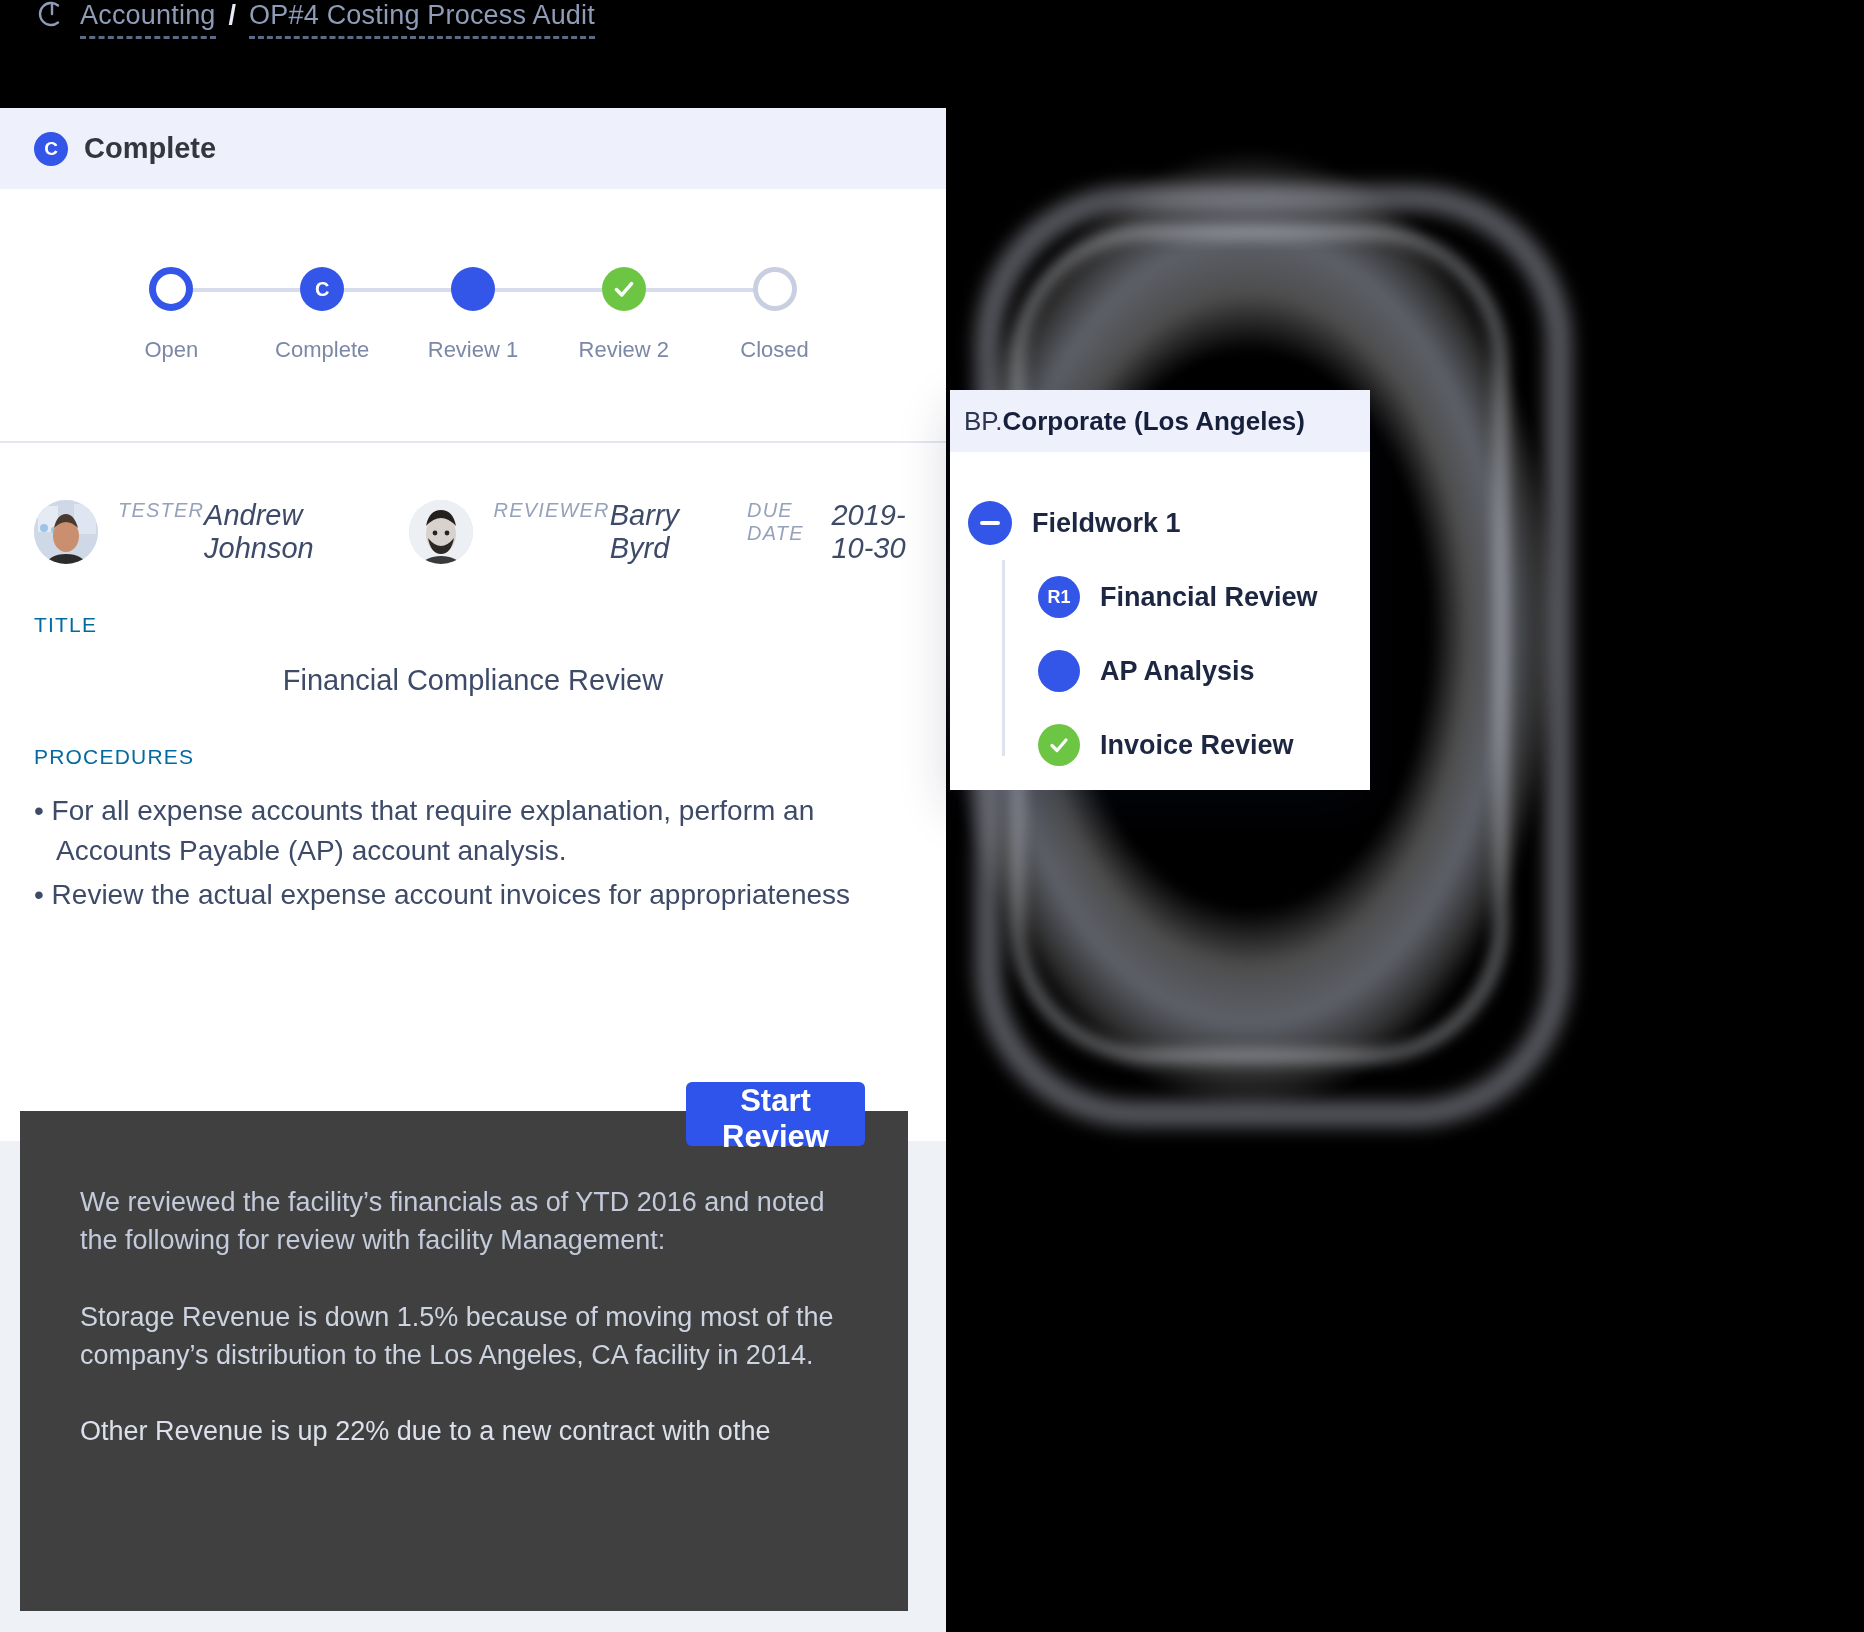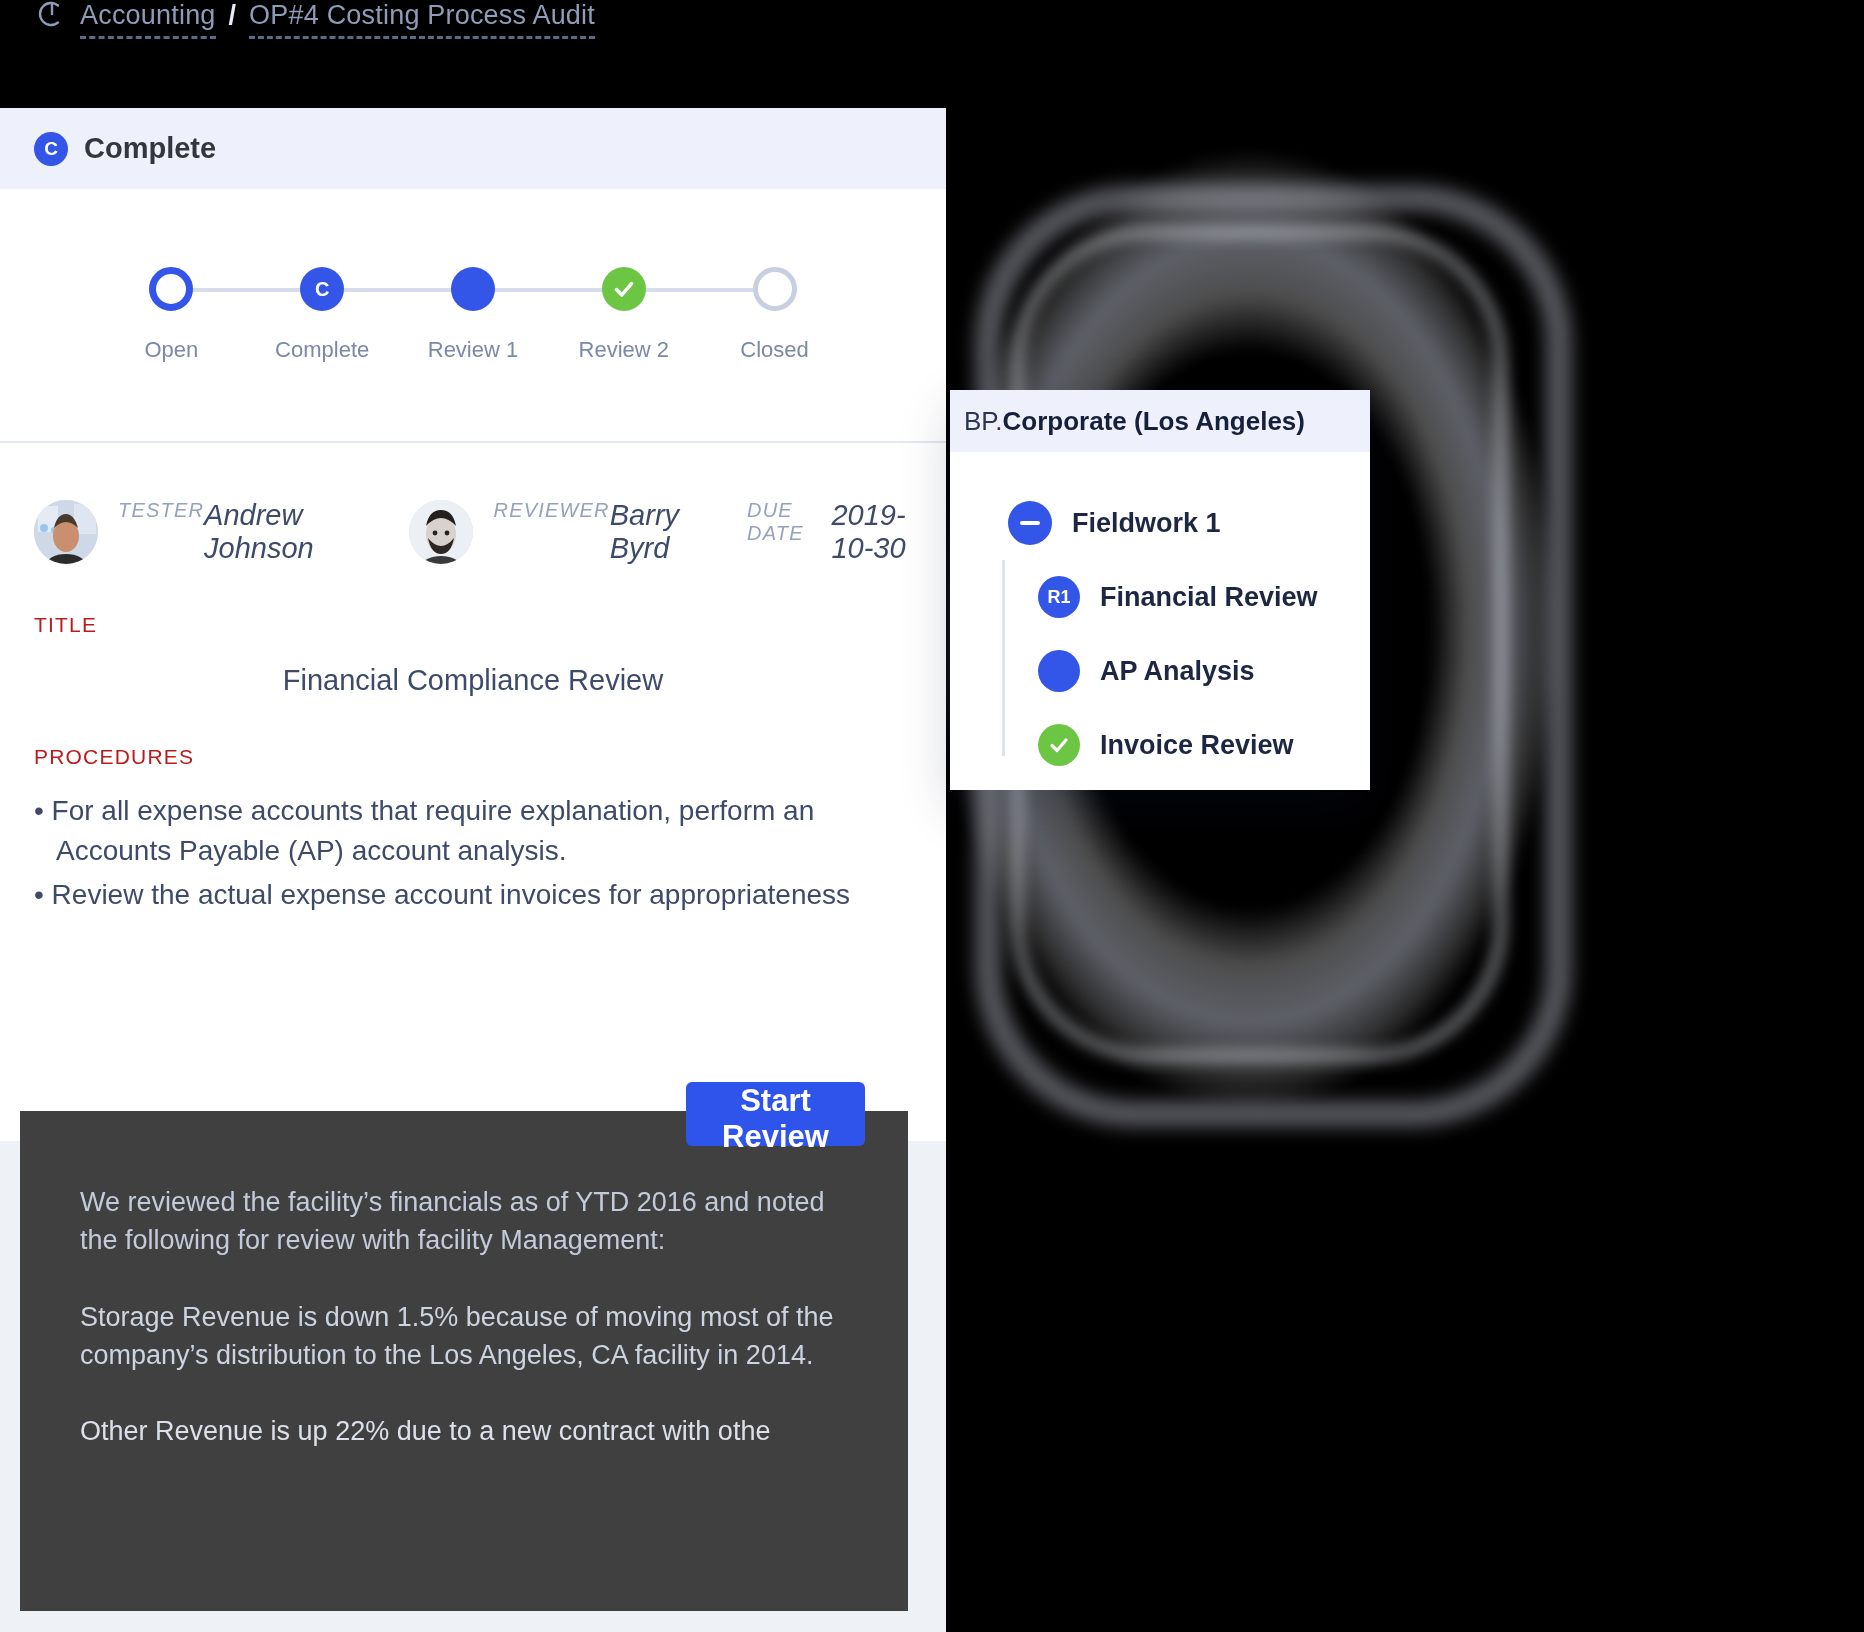--- a/index.html
+++ b/index.html
@@ -84,21 +84,21 @@
   }
   .meta-col{display:flex;font-style:italic;}
   .meta-label{font-size:20px;color:#96a1ba;letter-spacing:1.2px;margin-bottom:12px;}
   .meta-value{font-size:29px;color:#3d4a68;}
   #people-row .gap1{width:100px;}
   #people-row .gap2{width:88px;}
 
   
   #card-body{padding:48px 34px 0 34px;}
   .sec-label{
-    font-size:21px;color:#b91c1c;letter-spacing:1.2px;margin-bottom:22px;
+    font-size:21px;color:#0369a1;letter-spacing:1.2px;margin-bottom:22px;
   }
   .sec-value{font-size:29px;color:#3d4a68;line-height:1.45;text-align:center;}
   .sec-block{margin-bottom:44px;}
   ul.proc-list{list-style:none;margin:0;padding:0;}
   ul.proc-list li{
     font-size:28px;color:#3d4a68;line-height:1.42;
     padding-left:22px;text-indent:-22px;margin-bottom:4px;max-width:830px;
   }
   ul.proc-list li::before{content:"\2022\00a0";}
   .result-text{font-size:28px;color:#3d4a68;line-height:1.58;max-width:790px;}
@@ -153,21 +153,21 @@
     overflow:hidden;z-index:30;
   }
   #tree-card-header{
     height:62px;background:#eef0fb;display:flex;align-items:center;
     padding-left:14px;box-sizing:border-box;
   }
   #tree-card-header .hdr-light{font-size:26px;color:#2b3450;font-weight:400;}
   #tree-card-header .hdr-bold{font-size:26px;color:#16203c;font-weight:700;}
   #tree-body{padding:34px 0 0 0;position:relative;}
   .tree-row{display:flex;align-items:center;height:74px;}
-  .tree-row.root{padding-left:26px;margin-left:32px;}
+  .tree-row.root{padding-left:18px;}
   .tree-row.child{padding-left:88px;}
   .node-dot{
     width:44px;height:44px;border-radius:50%;flex:0 0 auto;margin-right:20px;
     display:flex;align-items:center;justify-content:center;
   }
   .node-dot.minus{background:#3355e8;}
   .node-dot.minus span{display:block;width:20px;height:4px;background:#fff;border-radius:2px;}
   .node-dot.r1{background:#3355e8;color:#fff;font-size:18px;font-weight:700;width:42px;height:42px;}
   .node-dot.plain{background:#3355e8;width:42px;height:42px;}
   .node-dot.check{background:#6cc644;width:42px;height:42px;}

